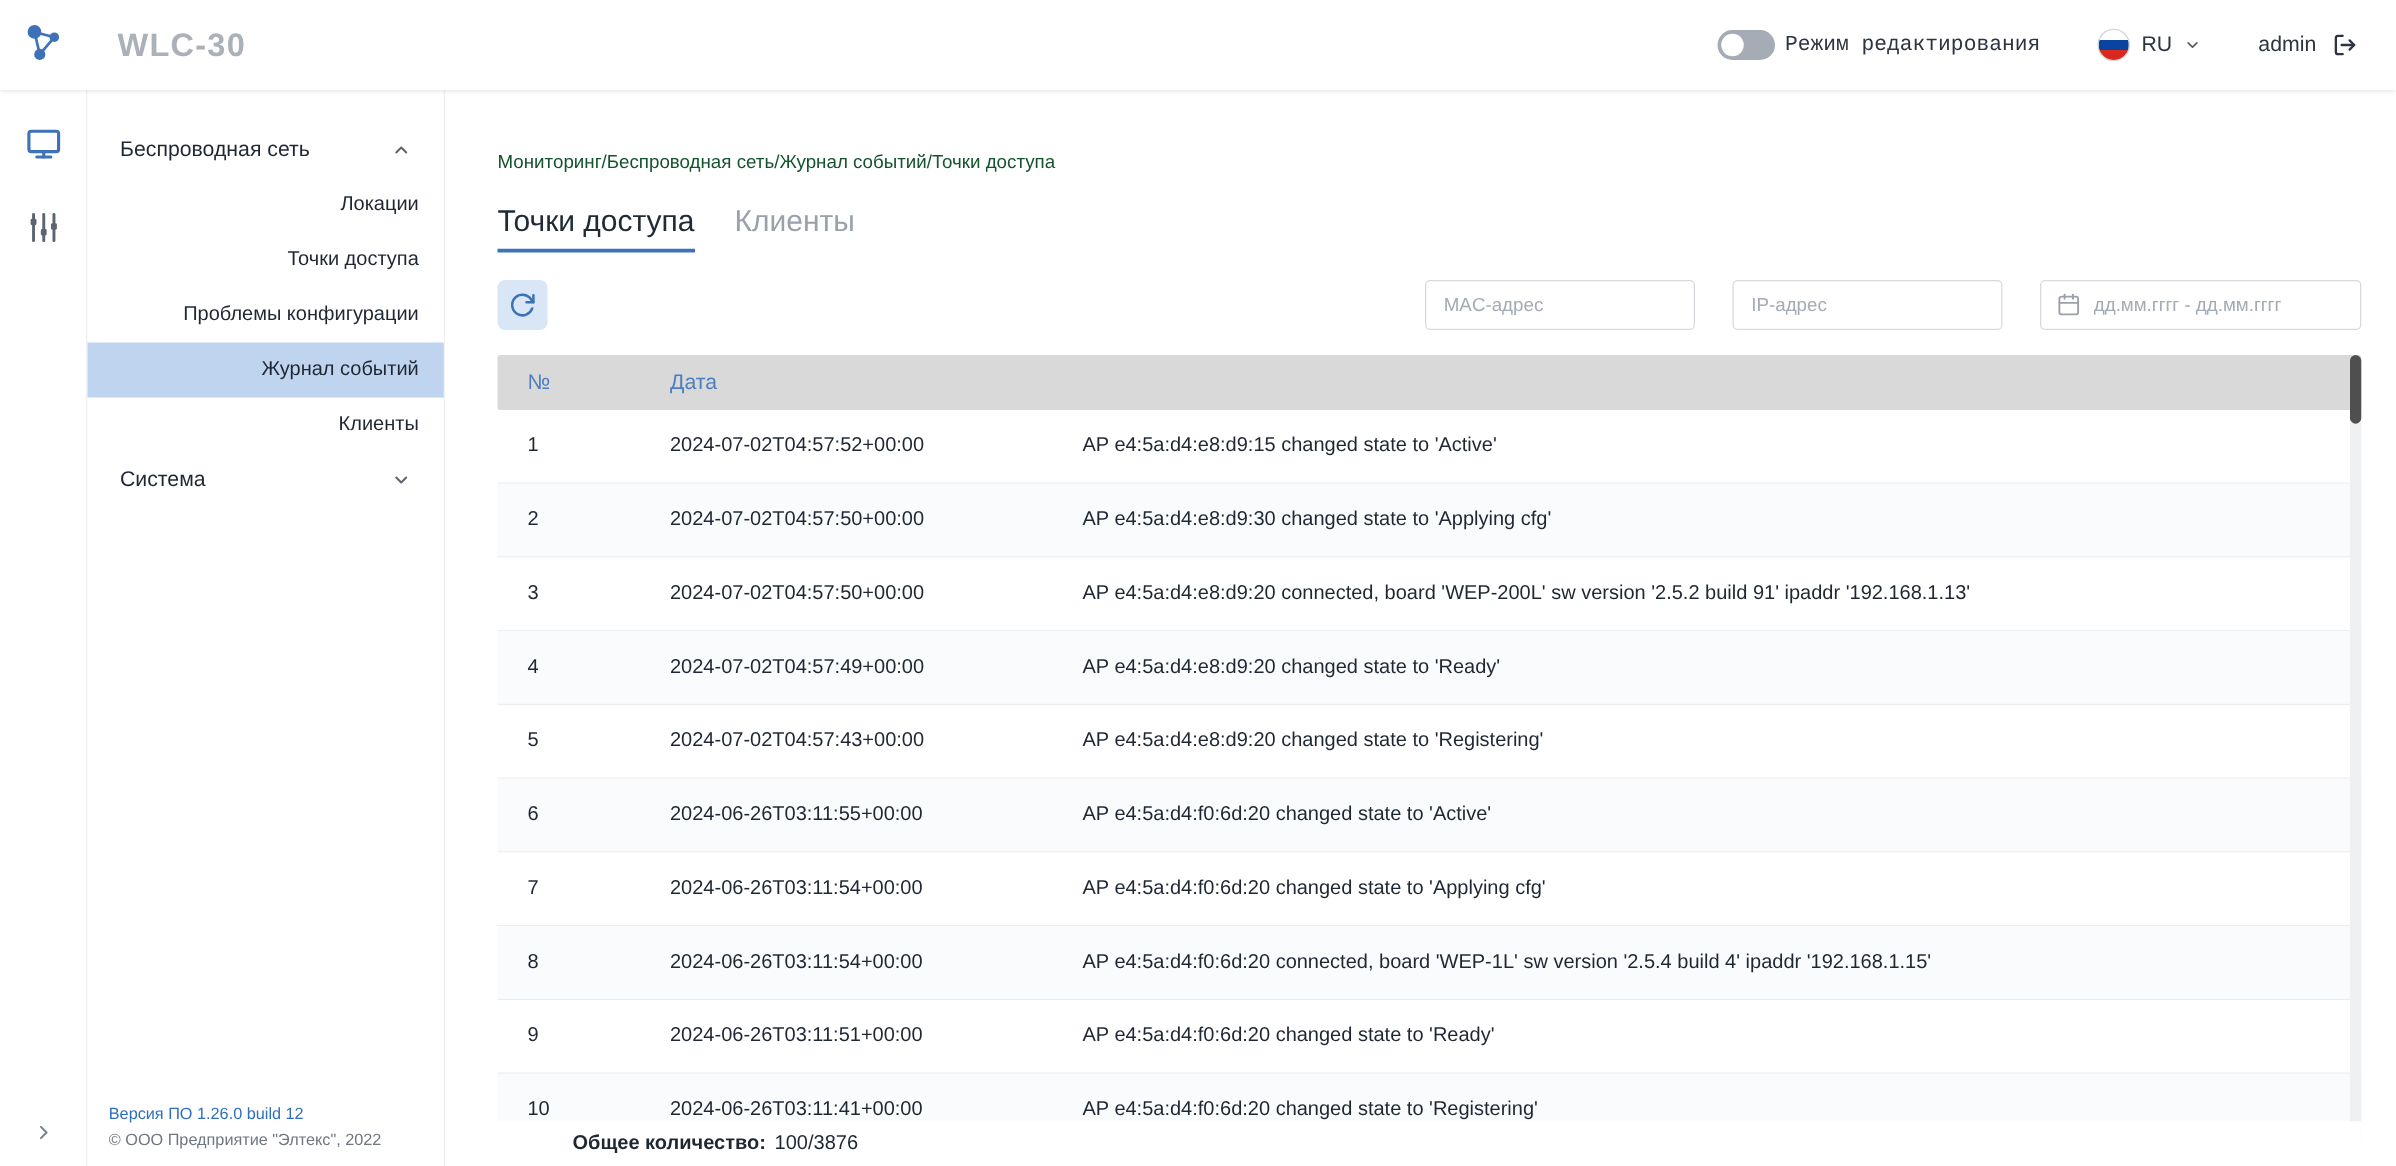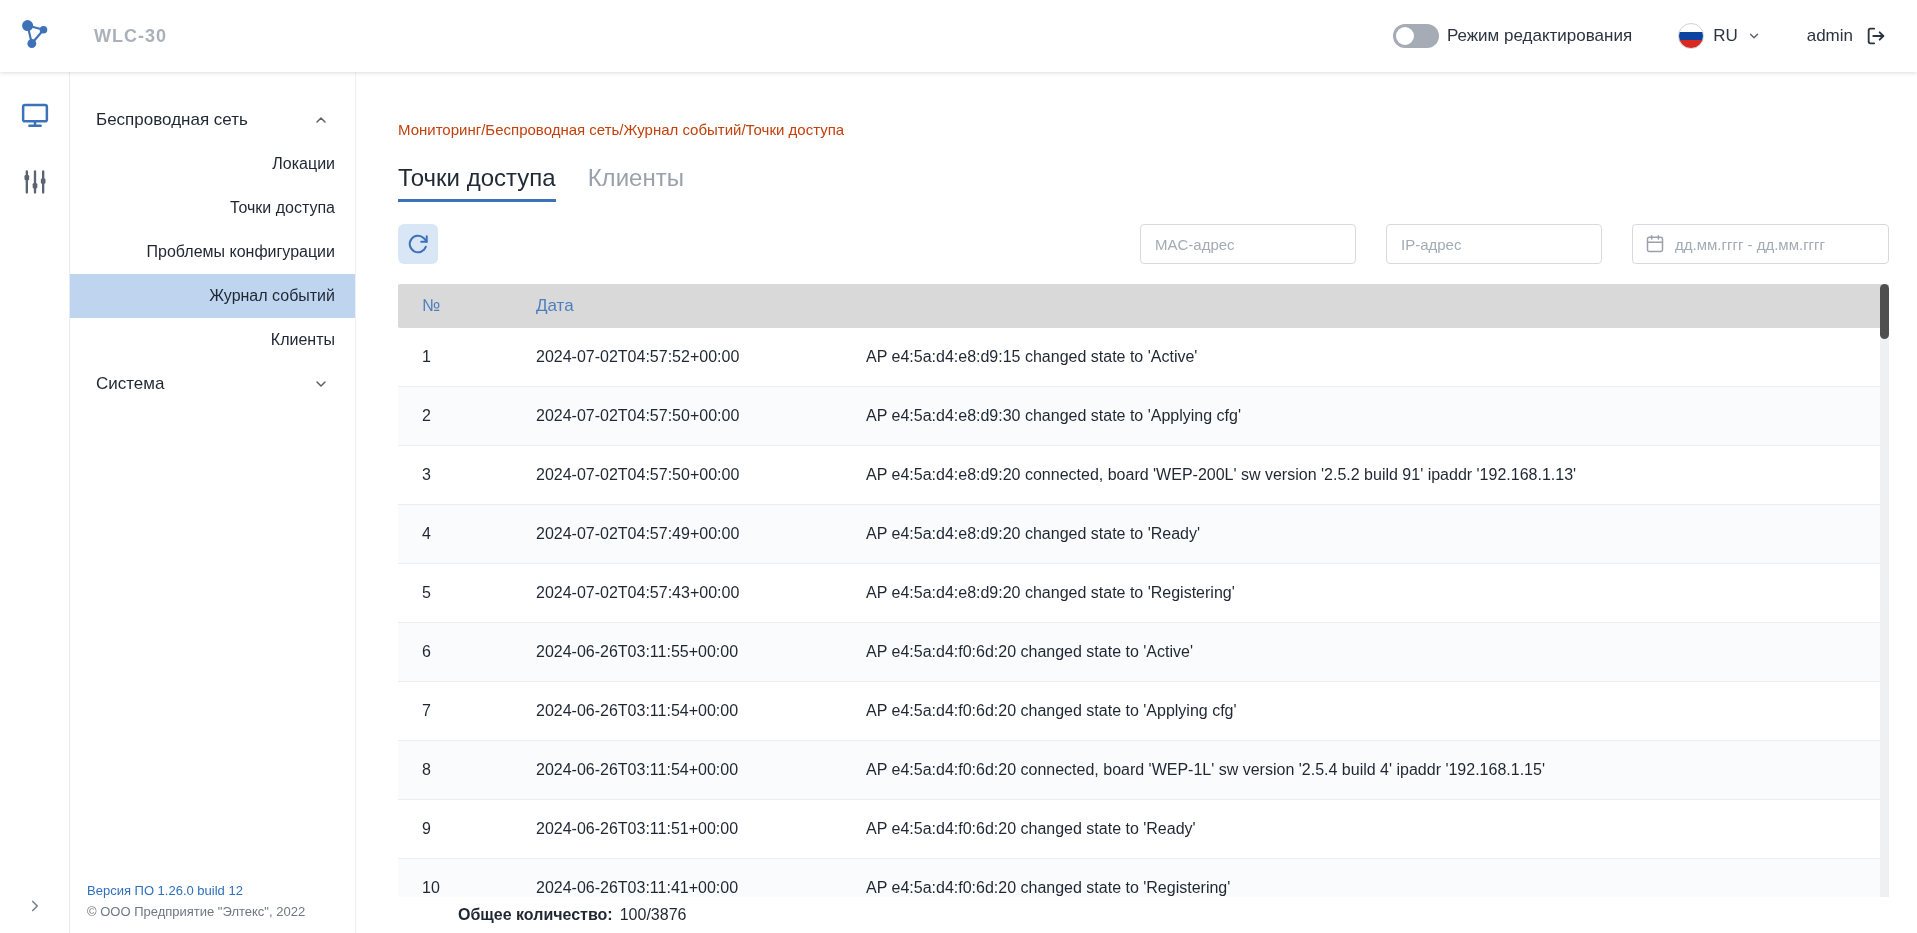--- a/index.html
+++ b/index.html
@@ -14,25 +14,25 @@
   
   .topbar {
     height: 72px; flex: 0 0 72px;
     background: #fff;
     display: flex; align-items: center;
     box-shadow: 0 1px 4px rgba(0,0,0,.14);
     position: relative; z-index: 10;
   }
   .logo-box { width: 70px; display: flex; justify-content: center; align-items: center; }
   .app-title {
-    font-size: 18px; font-weight: bold; letter-spacing: 1px;
+    font-size: 26px; font-weight: bold; letter-spacing: 1px;
     color: #abb1b9; margin-left: 24px;
   }
   .topbar-right { margin-left: auto; display: flex; align-items: center; gap: 46px; padding-right: 30px; }
-  .toggle-group { display: flex; align-items: center; gap: 8px; cursor: pointer; }
+  .toggle-group { display: flex; align-items: center; gap: 8px; cursor: pointer; font-family: Liberation Mono, monospace; }
   .toggle { width: 46px; height: 24px; border-radius: 12px; background: #a6acb5; position: relative; }
   .toggle .knob { position: absolute; left: 3px; top: 3px; width: 18px; height: 18px; border-radius: 50%; background: #fff; }
   .toggle-label { font-size: 17px; color: #2b3440; }
   .lang { display: flex; align-items: center; gap: 9px; cursor: pointer; }
   .flag {
     width: 26px; height: 26px; border-radius: 50%;
     border: 1px solid #cfd4da;
     background: linear-gradient(#ffffff 0 33%, #0b44a0 33% 66%, #d8281f 66% 100%);
   }
   .lang-code { font-size: 17px; color: #2b3440; }
@@ -68,21 +68,21 @@
     padding: 12px 20px 12px 40px; font-size: 16px; line-height: 20px;
     color: #1f2733; cursor: pointer; text-align: right;
   }
   .nav-item.active { background: #bed4ef; }
   .sidebar-footer { position: absolute; left: 17px; bottom: 14px; }
   .version-link { font-size: 13px; color: #2f6fbd; cursor: pointer; margin-bottom: 6px; }
   .copyright { font-size: 13px; color: #6f7781; }
 
   
   .content { flex: 1; min-width: 0; position: relative; background: #fff; padding: 0 28px 0 42px; }
-  .breadcrumb { margin-top: 49px; font-size: 15px; color: #c2410c; }
+  .breadcrumb { margin-top: 49px; font-size: 15px; color: #14532d; }
   .tabs { display: flex; gap: 32px; margin-top: 26px; }
   .tab { font-size: 24px; line-height: 28px; color: #9aa1ab; padding-bottom: 7px; border-bottom: 3px solid transparent; cursor: pointer; }
   .tab.active { color: #212b36; border-bottom-color: #3d72b8; }
 
   .toolbar { display: flex; align-items: center; margin-top: 22px; height: 40px; }
   .refresh-btn {
     width: 40px; height: 40px; border-radius: 6px; border: none;
     background: #d9e6f6; display: flex; align-items: center; justify-content: center; cursor: pointer;
   }
   .filters { margin-left: auto; display: flex; gap: 30px; }

